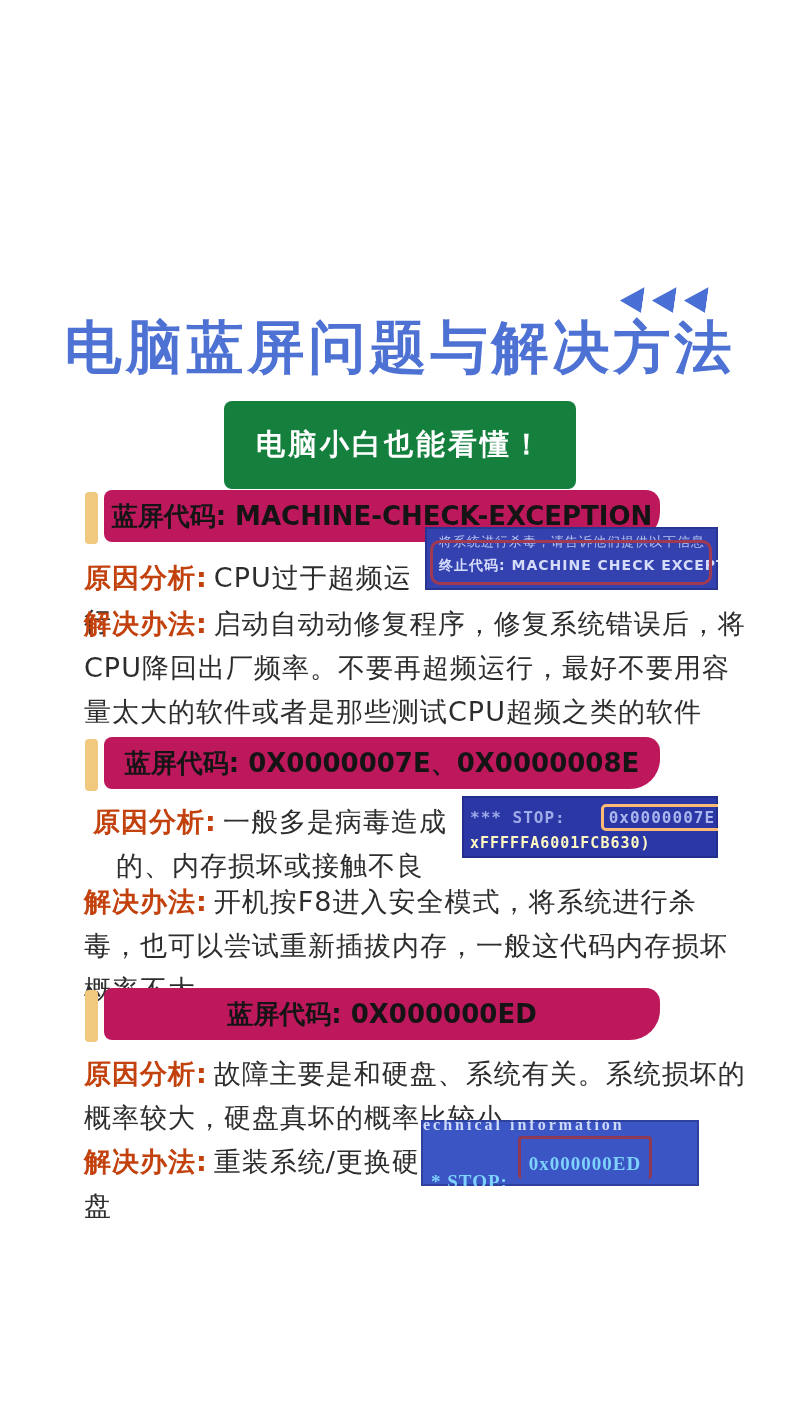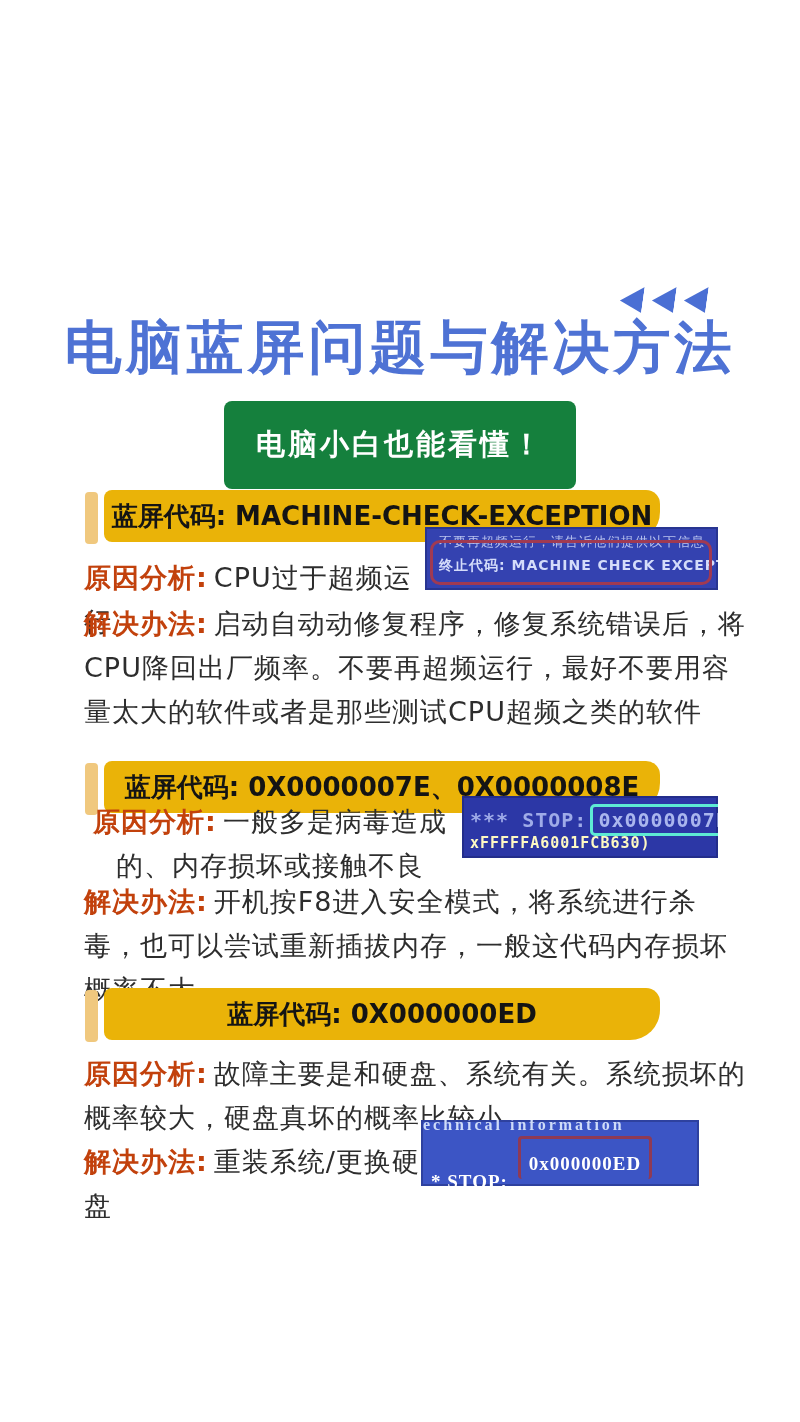--- a/index.html
+++ b/index.html
@@ -32,21 +32,21 @@
     padding:24px 32px;border-radius:8px;white-space:nowrap;
   }
   
   .sec-header{position:absolute;left:0;top:0;width:800px;height:52px;}
   .sec-accent{
     position:absolute;left:85px;top:2px;width:13px;height:52px;
     background:#f0c87e;border-radius:4px;
   }
   .sec-bar{
     position:absolute;left:104px;top:0;width:556px;height:52px;
-    background:#eab308;
+    background:#be185d;
     border-radius:8px 14px 30px 8px;
     display:flex;align-items:center;justify-content:center;
   }
   .sec-bar-label{
     font-size:26px;font-weight:800;color:#141414;letter-spacing:0;
     white-space:nowrap;
   }
   
   .para{
     position:absolute;
@@ -69,40 +69,40 @@
     font-size:14px;font-weight:700;color:#d4dcfa;letter-spacing:1px;white-space:nowrap;
   }
   .shot1 .redbox{
     position:absolute;left:5px;right:6px;top:13px;bottom:5px;
     border:3px solid #a03a52;border-radius:10px;
   }
   .shot2{left:462px;top:796px;width:256px;height:62px;background:#2c37a6;
     font-family:"DejaVu Sans Mono","Liberation Mono",monospace;}
   .shot2 .l1{
     position:absolute;left:8px;top:8px;
-    font-size:20px;font-weight:700;color:#9fabe8;letter-spacing:1px;white-space:nowrap;
-    display:flex;align-items:center;
+    font-size:16px;font-weight:700;color:#9fabe8;letter-spacing:1px;white-space:nowrap;
+    display:flex;align-items:center;gap:32px;
   }
   .shot2 .code{
-    display:inline-block;border:3px solid #5eead4;border-radius:5px;
+    display:inline-block;border:3px solid #fdba74;border-radius:5px;
     padding:1px 5px;margin:0 3px;color:#aab6ee;
   }
   .shot2 .l2{
     position:absolute;left:8px;top:38px;
     font-size:15px;font-weight:700;color:#fef9c3;letter-spacing:1px;white-space:nowrap;
   }
   .shot3{left:421px;top:1120px;width:278px;height:66px;background:#3c55c5;
     font-family:Liberation Serif, serif;}
   .shot3 .l1{
     position:absolute;left:2px;top:-4px;
     font-size:16px;font-weight:700;color:#cfdcf8;letter-spacing:3px;white-space:nowrap;
   }
   .shot3 .l2{
     position:absolute;left:10px;top:30px;
-    font-size:19px;font-weight:700;color:#ffffff;letter-spacing:1px;white-space:nowrap;
+    font-size:19px;font-weight:700;color:#7dd3fc;letter-spacing:1px;white-space:nowrap;
     display:flex;align-items:flex-end;
   }
   .shot3 .code{
     display:inline-block;border:3px solid #8e3a55;border-radius:4px;
     border-bottom:none;
     padding:14px 8px 4px;margin-left:10px;position:relative;top:-14px;
   }
 </style>
 </head>
 <body>
@@ -119,34 +119,34 @@
   <div class="pill">电脑小白也能看懂！</div>
 
   <div class="sec-header" style="top:490px;">
     <div class="sec-accent"></div>
     <div class="sec-bar">
       <span class="sec-bar-label">蓝屏代码: MACHINE-CHECK-EXCEPTION</span>
     </div>
   </div>
 
   <div class="shot shot1">
-    <div class="l1">不要再超频运行，请告诉他们提供以下信息</div>
+    <div class="l1">将系统进行杀毒，请告诉他们提供以下信息</div>
     <div class="l2">终止代码: MACHINE CHECK EXCEPTION</div>
     <div class="redbox"></div>
   </div>
 
   <div class="para" style="left:84px;top:556px;width:340px;">
     <b>原因分析:</b><span>CPU过于超频运行</span>
   </div>
 
   <div class="para" style="left:84px;top:602px;width:668px;">
     <b>解决办法:</b><span>启动自动动修复程序，修复系统错误后，将CPU降回出厂频率。不要再超频运行，最好不要用容量太大的软件或者是那些测试CPU超频之类的软件</span>
   </div>
 
-  <div class="sec-header" style="top:737px;margin-top:24px;">
+  <div class="sec-header" style="top:737px;">
     <div class="sec-accent"></div>
     <div class="sec-bar">
       <span class="sec-bar-label">蓝屏代码: 0X0000007E、0X0000008E</span>
     </div>
   </div>
 
   <div class="shot shot2">
     <div class="l1">
       <span>*** STOP:</span>
       <span class="code">0x0000007E</span>

